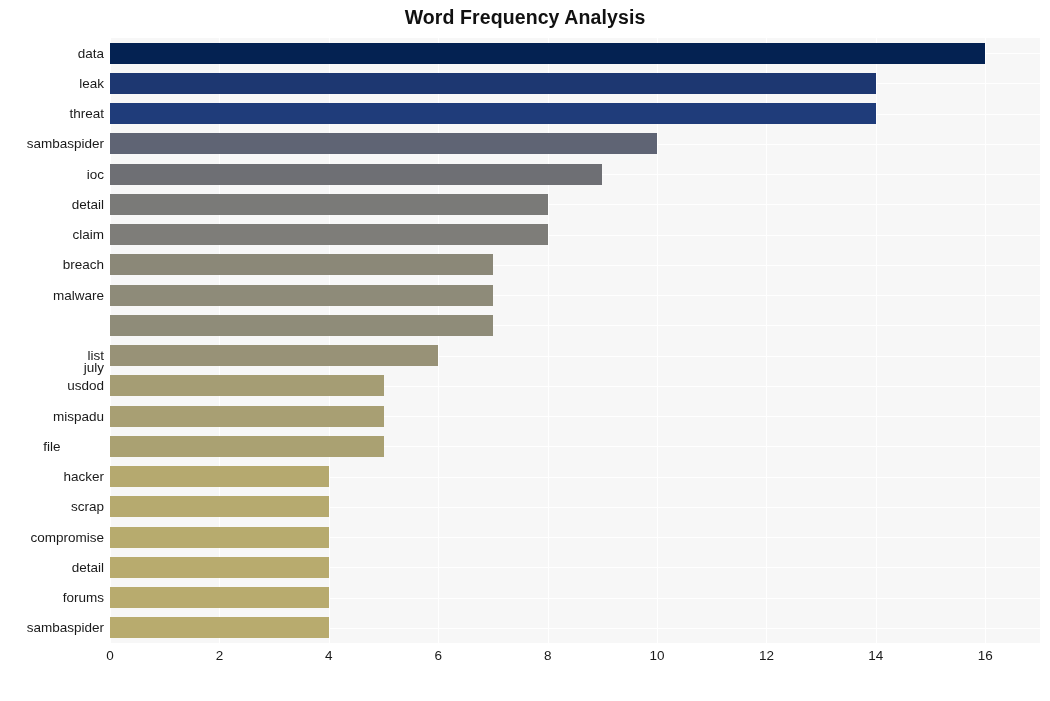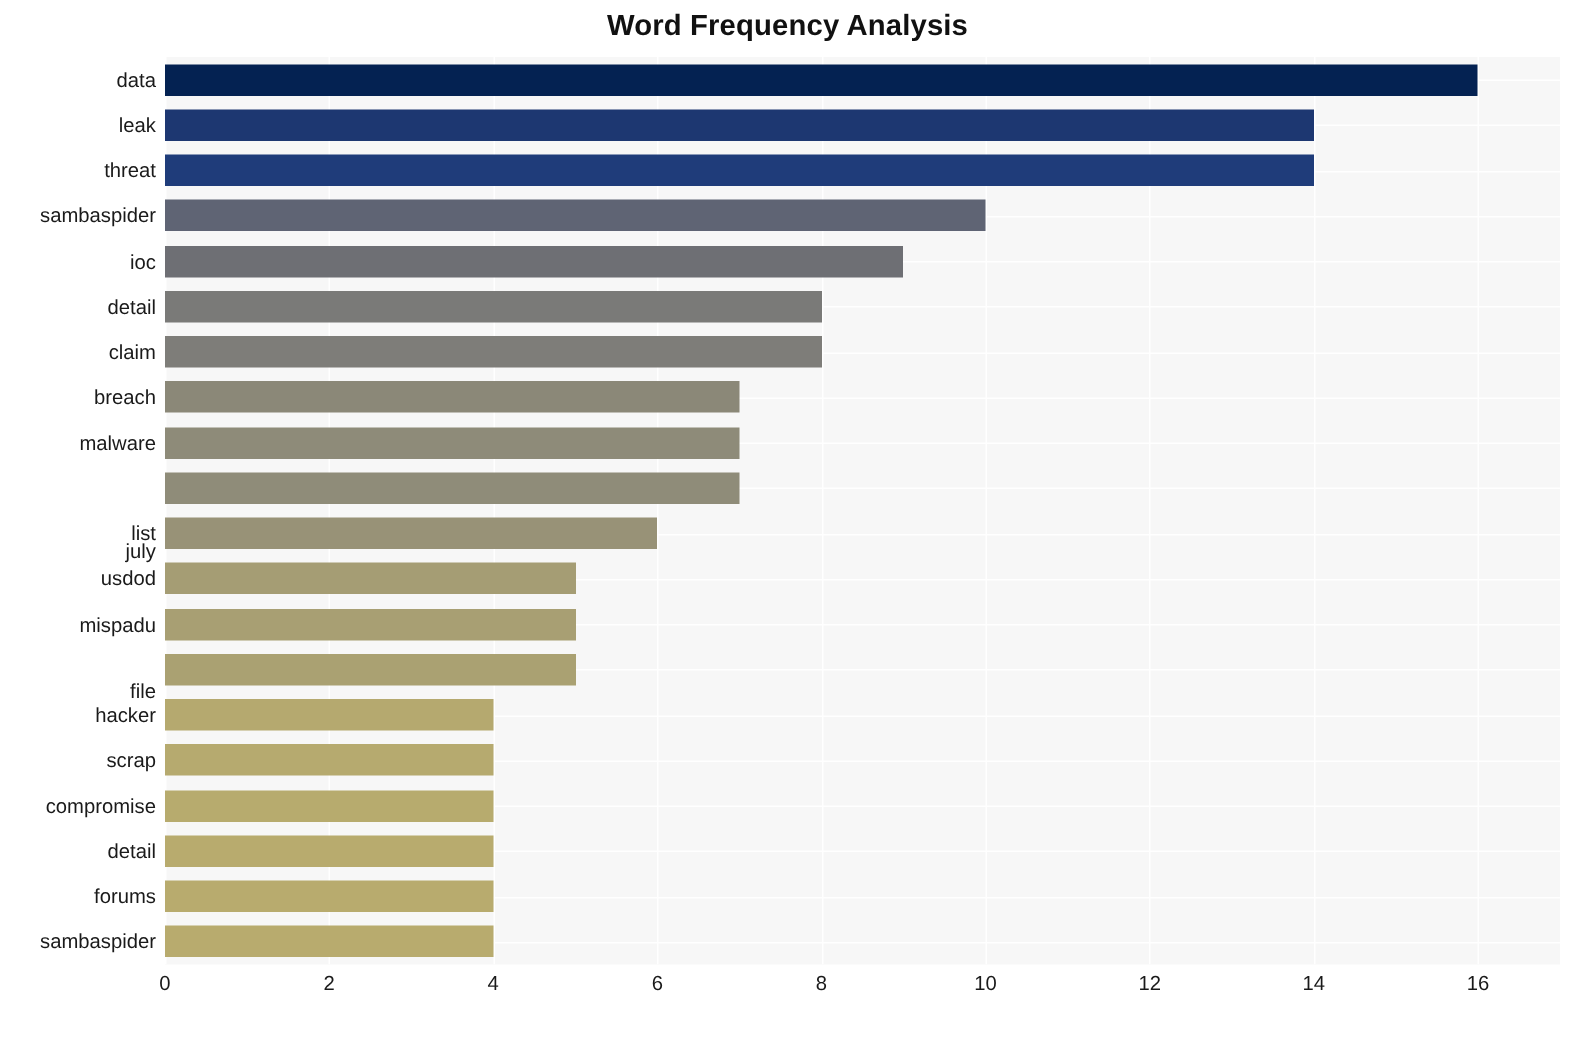--- a/index.html
+++ b/index.html
@@ -222,21 +222,21 @@
       <div class="ytick" style="top: 95px;">sambaspider</div>
       <div class="ytick" style="top: 126px;">ioc</div>
       <div class="ytick" style="top: 156px;">detail</div>
       <div class="ytick" style="top: 186px;">claim</div>
       <div class="ytick" style="top: 216px; margin-left: 22px;">breach</div>
       <div class="ytick" style="top: 247px;">malware</div>
       <div class="ytick" style="top: 277px; margin-top: 42px;">july</div>
       <div class="ytick" style="top: 307px;">list</div>
       <div class="ytick" style="top: 337px;">usdod</div>
       <div class="ytick" style="top: 368px;">mispadu</div>
-      <div class="ytick" style="top: 412px;">file</div>
+      <div class="ytick" style="top: 398px; text-align: center;">file</div>
       <div class="ytick" style="top: 428px;">hacker</div>
       <div class="ytick" style="top: 458px;">scrap</div>
       <div class="ytick" style="top: 489px;">compromise</div>
       <div class="ytick" style="top: 519px; padding-left: 32px;">detail</div>
       <div class="ytick" style="top: 549px;">forums</div>
       <div class="ytick" style="top: 579px;">sambaspider</div>
     </div>
   <div id="xtick-layer">
       <div class="xtick" style="left: 110px;">0</div>
       <div class="xtick" style="left: 219.412px;">2</div>

